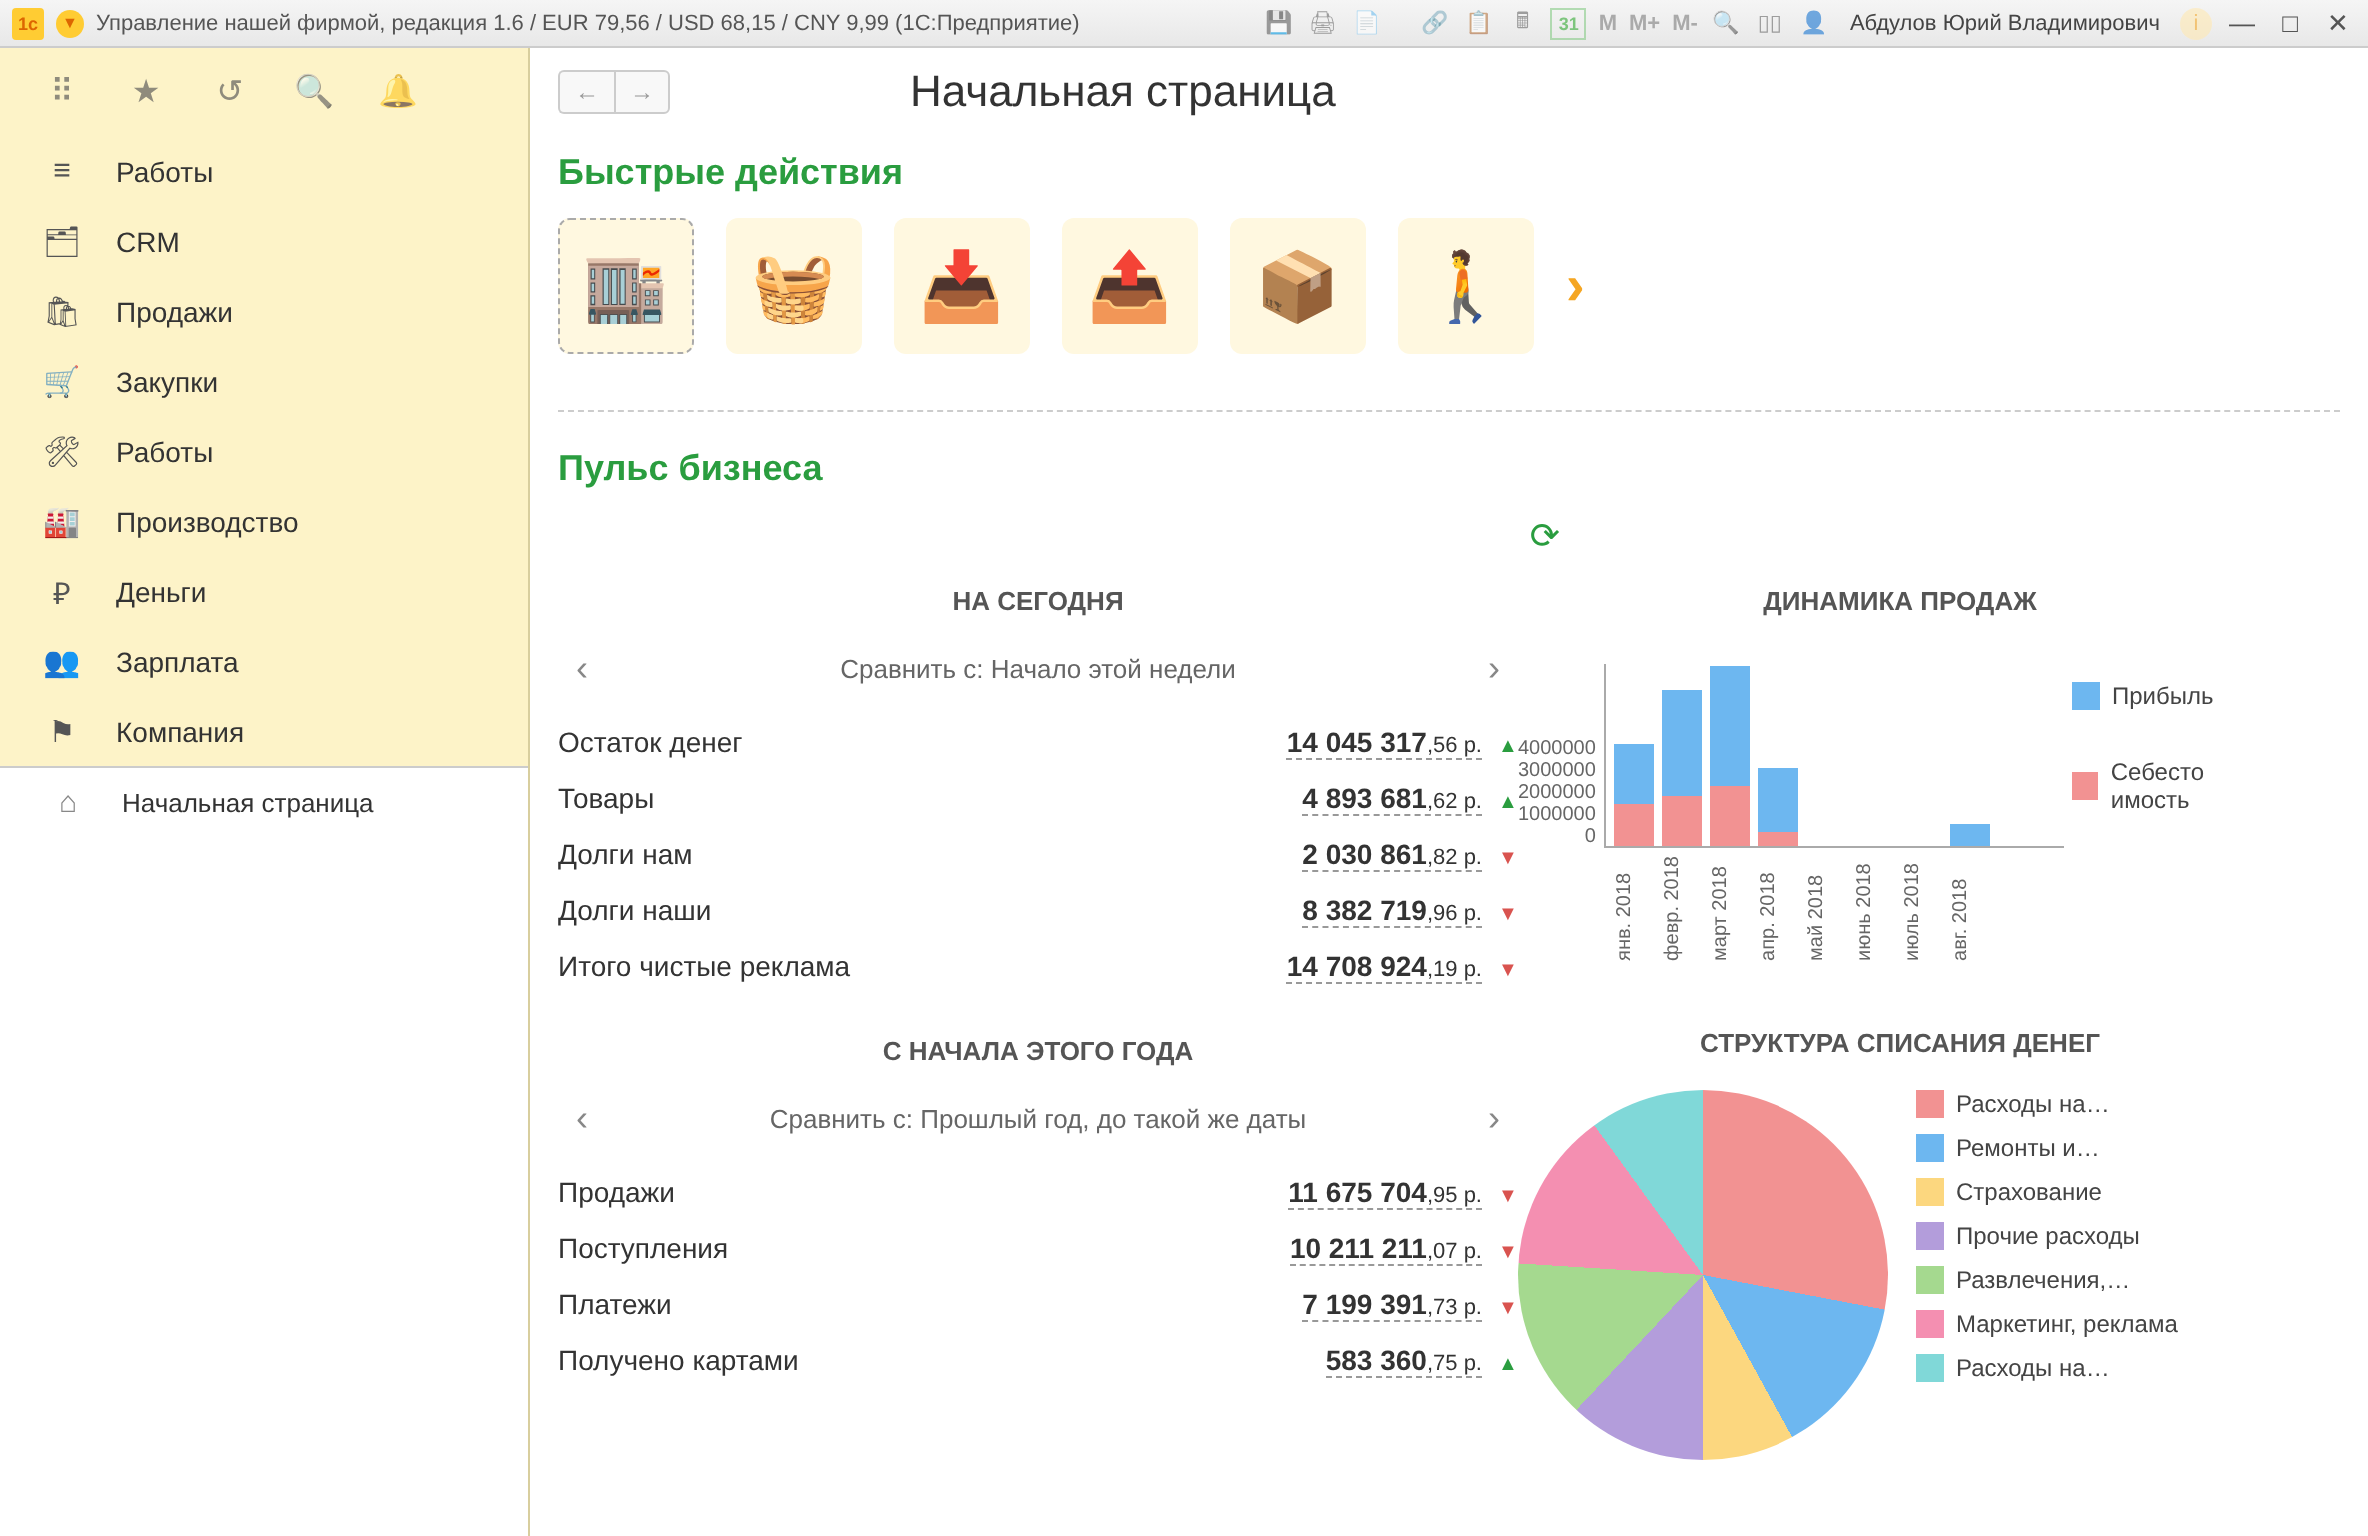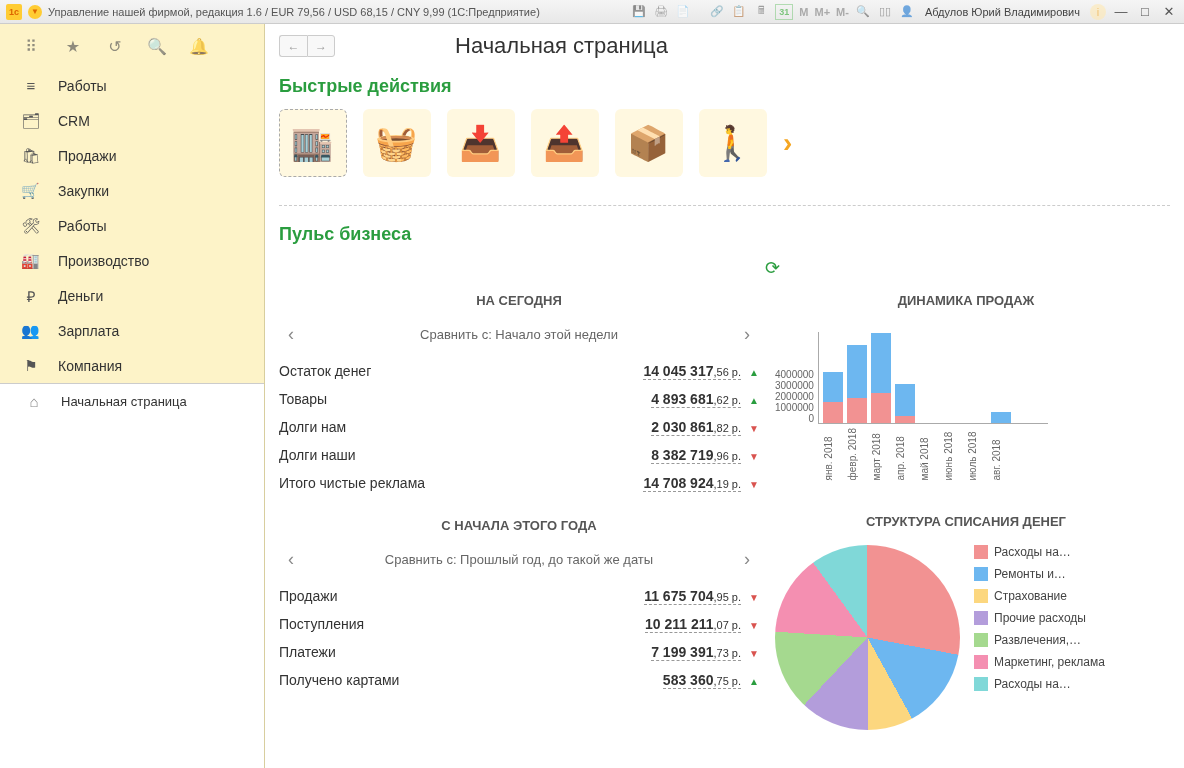--- a/index.html
+++ b/index.html
@@ -43,21 +43,21 @@
 .qa-item.selected { border: 1px dashed #aaa; }
 .qa-icon { font-size: 34px; }
 .qa-more { color: #f5a623; font-size: 28px; font-weight: bold; cursor: pointer; }
 .divider { border-top: 1px dashed #ccc; margin: 12px 0 18px 0; }
 
 .refresh-row { display: flex; justify-content: flex-end; padding-right: 390px; }
 .refresh-icon { color: #2a9d3f; font-size: 18px; cursor: pointer; }
 
 .pulse-grid { display: flex; }
 .pulse-left { width: 480px; }
-.pulse-right { width: 382px; margin-left: 16px; }
+.pulse-right { width: 382px; }
 
 .block-heading { text-align: center; font-weight: bold; font-size: 13px; color: #555; margin: 14px 0 16px 0; }
 .compare-row { display: flex; align-items: center; justify-content: space-between; margin-bottom: 18px; }
 .compare-row .arrow { width: 24px; text-align: center; color: #888; font-size: 18px; cursor: pointer; }
 .compare-row .compare-text { flex: 1; text-align: center; color: #666; font-size: 13px; }
 
 .data-row { display: flex; justify-content: space-between; align-items: baseline; margin-bottom: 11px; font-size: 14px; }
 .data-row .label { color: #333; }
 .data-row .value-wrap { display: flex; align-items: baseline; gap: 8px; }
 .data-row .value { color: #333; border-bottom: 1px dashed #999; }
@@ -332,20 +332,30 @@
                   <div class="bar">
                     <div class="seg-cost" style="height:0px"></div>
                     <div class="seg-profit" style="height:0px"></div>
                   </div>
                   <div class="bar">
                     <div class="seg-cost" style="height:0px"></div>
                     <div class="seg-profit" style="height:11.5px"></div>
                   </div>
                 </div>
             </div>
+            <div class="bar-legend" id="bar-legend">
+                <div class="legend-item">
+                  <div class="legend-sw" style="background:#6db7f0"></div>
+                  <span>Прибыль</span>
+                </div>
+                <div class="legend-item">
+                  <div class="legend-sw" style="background:#f29292"></div>
+                  <span>Себесто имость</span>
+                </div>
+              </div>
           </div>
           <div class="bar-x" id="bar-x">
               <span>янв. 2018</span>
               <span>февр. 2018</span>
               <span>март 2018</span>
               <span>апр. 2018</span>
               <span>май 2018</span>
               <span>июнь 2018</span>
               <span>июль 2018</span>
               <span>авг. 2018</span>

